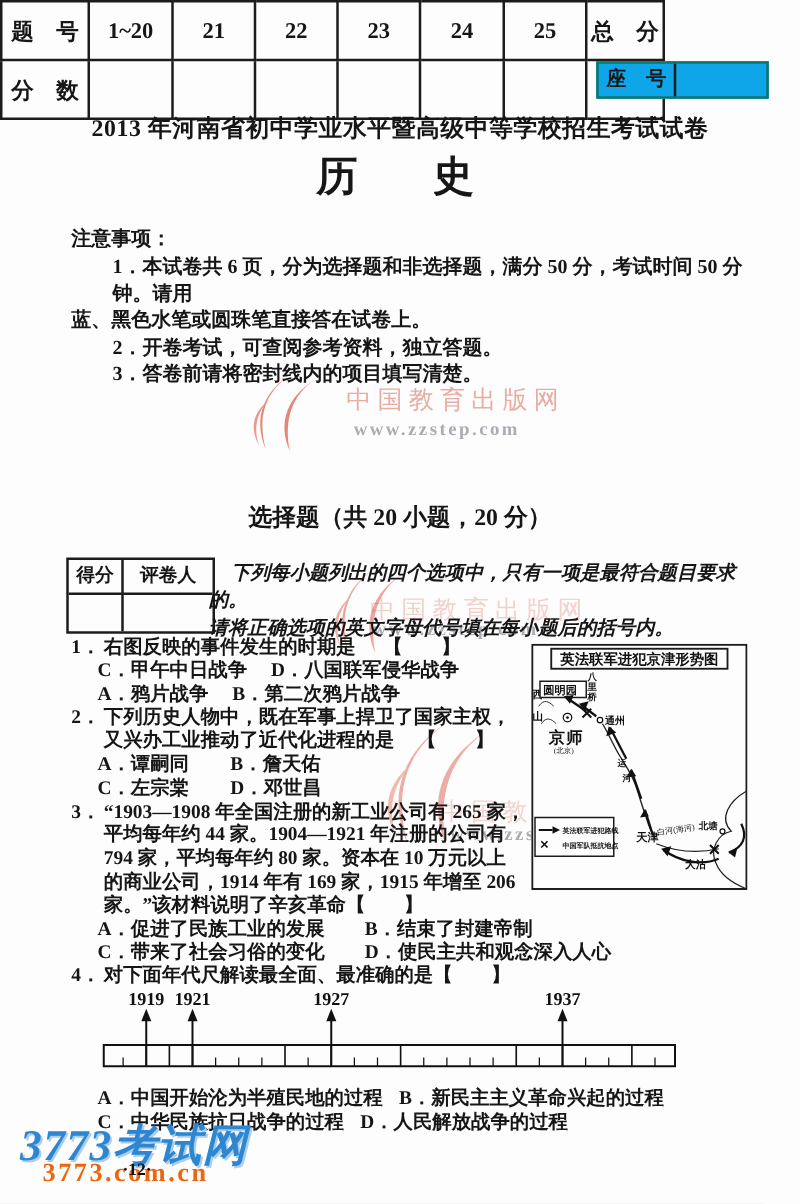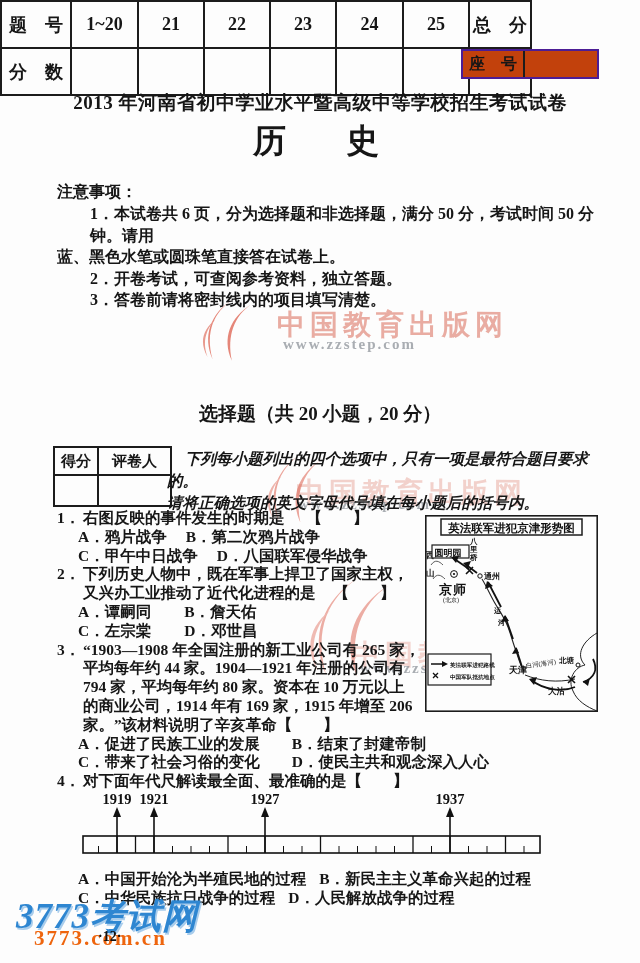--- a/index.html
+++ b/index.html
@@ -1,38 +1,38 @@
 <!DOCTYPE html>
 <html><head>
 <meta charset="utf-8">
 <style>
   html,body{margin:0;padding:0;background:#e9e9e9;}
   .page{position:relative;width:640px;height:963px;margin:0 auto;background:#fdfdfd;
         font-family:"Liberation Serif","DejaVu Serif",serif;color:#161616;overflow:hidden;}
   .abs{position:absolute;}
   
-  .seat{left:461px;top:49px;display:flex;border:2px solid #4c1d95;z-index:4;background:#c2410c;}
+  .seat{left:477px;top:49px;display:flex;border:2px solid #0f766e;z-index:4;background:#0ea5e9;}
   .seat .cell{height:26px;line-height:26px;}
   .seat .lab{width:60px;text-align:center;font-weight:bold;font-size:16px;border-right:2px solid #1c1c1c;}
   .seat .blank{width:72px;}
   
   .title1{left:0;top:90px;width:640px;text-align:center;font-size:19px;font-weight:bold;letter-spacing:.5px;z-index:3;}
   .subject{left:0;top:119px;width:632px;text-align:center;font-size:33px;font-weight:bold;z-index:3;}
   .subject .gap{display:inline-block;width:60px;}
   
   .notice{left:57px;top:181px;width:545px;font-size:16px;font-weight:bold;z-index:3;}
   .notice .head{line-height:22px;}
   .notice .ln{line-height:21.5px;}
   .notice .ind{padding-left:33px;}
   
   .stable{left:57px;top:296px;border-collapse:collapse;z-index:3;background:transparent;padding-left:41px;}
   .stable td{border:2px solid #1c1c1c;text-align:center;font-weight:bold;font-size:18px;height:45px;padding:0;}
   
   .wm{z-index:1;}
-  .wm-cn{font-size:28px;font-weight:bold;letter-spacing:5px;color:rgba(214,92,72,.5);white-space:nowrap;}
+  .wm-cn{font-size:20px;font-weight:normal;letter-spacing:5px;color:rgba(214,92,72,.5);white-space:nowrap;}
   .wm-url{font-size:15px;font-weight:bold;letter-spacing:2px;color:rgba(140,146,152,.75);white-space:nowrap;}
   
   .sect{left:0;top:401px;width:640px;text-align:center;font-size:19px;font-weight:bold;z-index:3;}
   
   .grader{left:53px;top:446px;border:2px solid #1c1c1c;width:115px;z-index:3;background:#fdfdfd;}
   .grader .row{display:flex;}
   .grader .c1{width:42px;border-right:2px solid #1c1c1c;}
   .grader .c2{width:71px;}
   .grader .hrow .c1,.grader .hrow .c2{height:26px;line-height:26px;text-align:center;font-size:15px;font-weight:bold;border-bottom:2px solid #1c1c1c;}
   .grader .brow .c1,.grader .brow .c2{height:29px;}
@@ -151,22 +151,22 @@
   </div>
 
   <div class="abs instr">
     <div class="l1">下列每小题列出的四个选项中，只有一项是最符合题目要求的。</div>
     <div>请将正确选项的英文字母代号填在每小题后的括号内。</div>
   </div>
 
   <div class="abs questions">
 
     <div class="qline"><span class="q-num">1．</span><span>右图反映的事件发生的时期是</span><span class="br1">【　　】</span></div>
+    <div class="qline opts"><span class="gap-a">C．甲午中日战争</span><span>D．八国联军侵华战争</span></div>
     <div class="qline opts"><span class="gap-a">A．鸦片战争</span><span>B．第二次鸦片战争</span></div>
-    <div class="qline opts"><span class="gap-a">C．甲午中日战争</span><span>D．八国联军侵华战争</span></div>
 
     <div class="qline"><span class="q-num">2．</span><span>下列历史人物中，既在军事上捍卫了国家主权，</span></div>
     <div class="qline cont"><span>又兴办工业推动了近代化进程的是</span><span class="br2">【　　】</span></div>
     <div class="qline opts"><span class="gap-b">A．谭嗣同</span><span>B．詹天佑</span></div>
     <div class="qline opts"><span class="gap-b">C．左宗棠</span><span>D．邓世昌</span></div>
 
     <div class="qline"><span class="q-num">3．</span><span>“1903—1908 年全国注册的新工业公司有 265 家，</span></div>
     <div class="qline cont"><span>平均每年约 44 家。1904—1921 年注册的公司有</span></div>
     <div class="qline cont"><span>794 家，平均每年约 80 家。资本在 10 万元以上</span></div>
     <div class="qline cont"><span>的商业公司，1914 年有 169 家，1915 年增至 206</span></div>

